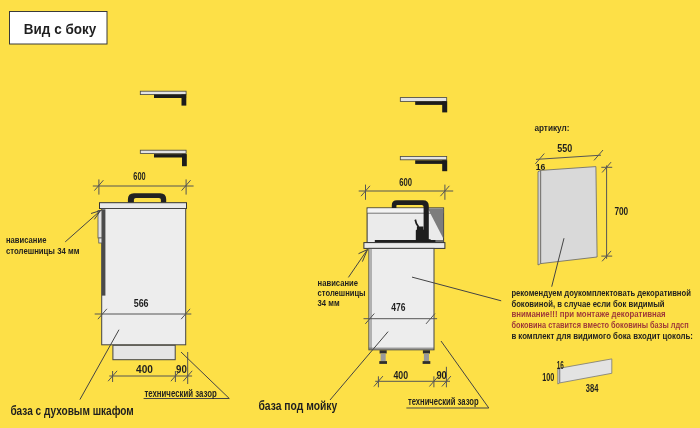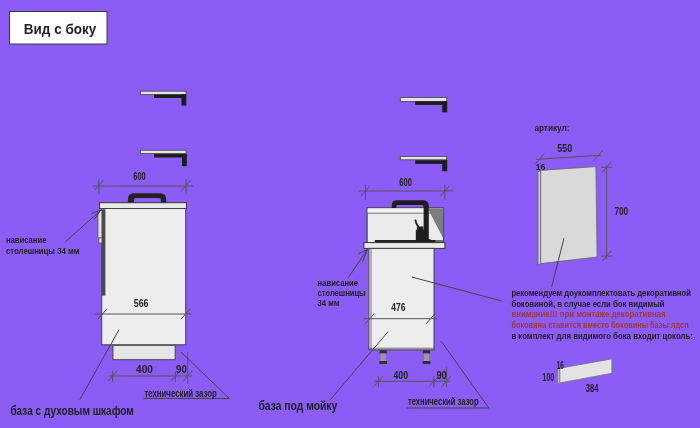--- a/index.html
+++ b/index.html
@@ -1,16 +1,16 @@
 <!DOCTYPE html>
 <html><head>
 <meta charset="utf-8">
 <style>
   html,body{margin:0;padding:0;background:#ffffff;}
-  #page{position:relative;width:700px;height:428px;background:#8b5cf6;overflow:hidden;
+  #page{position:relative;width:700px;height:428px;background:#fde047;overflow:hidden;
         font-family:"Liberation Sans", sans-serif;}
   svg{position:absolute;top:0;left:0;}
   text{font-family:"Liberation Sans", sans-serif;fill:#1f1f1f;}
   .dim{font-size:10px;font-weight:bold;}
   .sm{font-size:9.5px;font-weight:bold;}
   .lbl{font-size:12.5px;font-weight:bold;}
   .tz{font-size:10.5px;font-weight:bold;}
   text{dominant-baseline:auto;}
 </style>
 </head>

